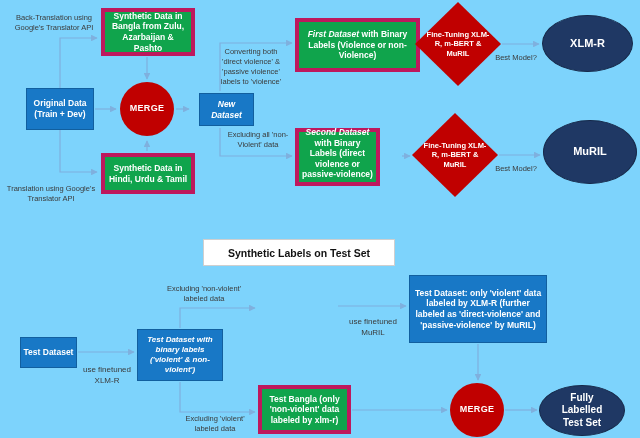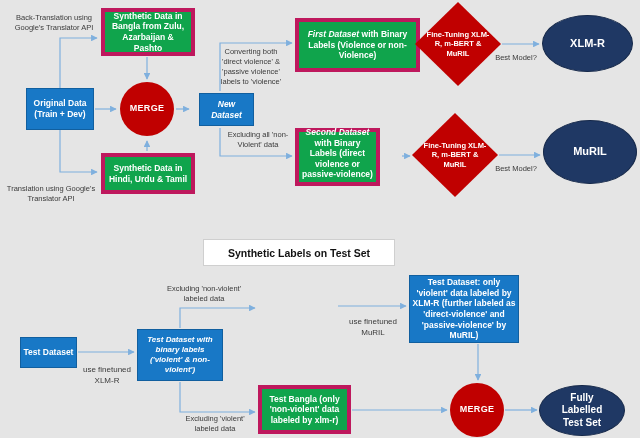--- a/index.html
+++ b/index.html
@@ -1,17 +1,17 @@
 <!DOCTYPE html>
 <html><head>
 <meta charset="utf-8">
 <style>
   html,body{margin:0;padding:0;background:#fff;}
   #canvas{
-    position:relative;width:640px;height:438px;background:#e5e5e5;overflow:hidden;
+    position:relative;width:640px;height:438px;background:#7dd3fc;overflow:hidden;
     font-family:"Liberation Sans",sans-serif;
   }
   #connectors{position:absolute;left:0;top:0;width:640px;height:438px;pointer-events:none;}
   .node{
     position:absolute;display:flex;align-items:center;justify-content:center;
     text-align:center;color:#fff;font-weight:bold;box-sizing:border-box;
     line-height:1.25;padding:2px;
   }
   .green{background:#10a44c;border:4px solid #be185d;}
   .blue{background:#1878c6;border:1px solid #115f9f;}
@@ -131,21 +131,21 @@
 
   <div class="node blue ital" style="left:137px;top:329px;width:86px;height:52px;font-size:8px;">
     <span>Test Dataset with binary labels ('violent' &amp; non-violent')</span>
   </div>
 
   <div class="lbl" style="left:157px;top:284px;width:94px;">Excluding 'non-violent' labeled data</div>
 
 
   <div class="lbl" style="left:341px;top:317px;width:64px;font-size:8px;">use finetuned MuRIL</div>
 
-  <div class="node blue" style="left:409px;top:275px;width:110px;height:68px;font-size:8.5px;">
+  <div class="node blue" style="left:409px;top:275px;width:138px;height:68px;font-size:8.5px;">
     <span>Test Dataset: only 'violent' data labeled by XLM-R (further labeled as 'direct-violence' and 'passive-violence' by MuRIL)</span>
   </div>
 
   <div class="lbl" style="left:177px;top:414px;width:76px;">Excluding 'violent' labeled data</div>
 
   <div class="node green" style="left:258px;top:385px;width:93px;height:49px;font-size:8.5px;">
     <span>Test Bangla (only 'non-violent' data labeled by xlm-r)</span>
   </div>
 
   <div class="node circle" style="left:450px;top:383px;width:54px;height:54px;font-size:9px;">

